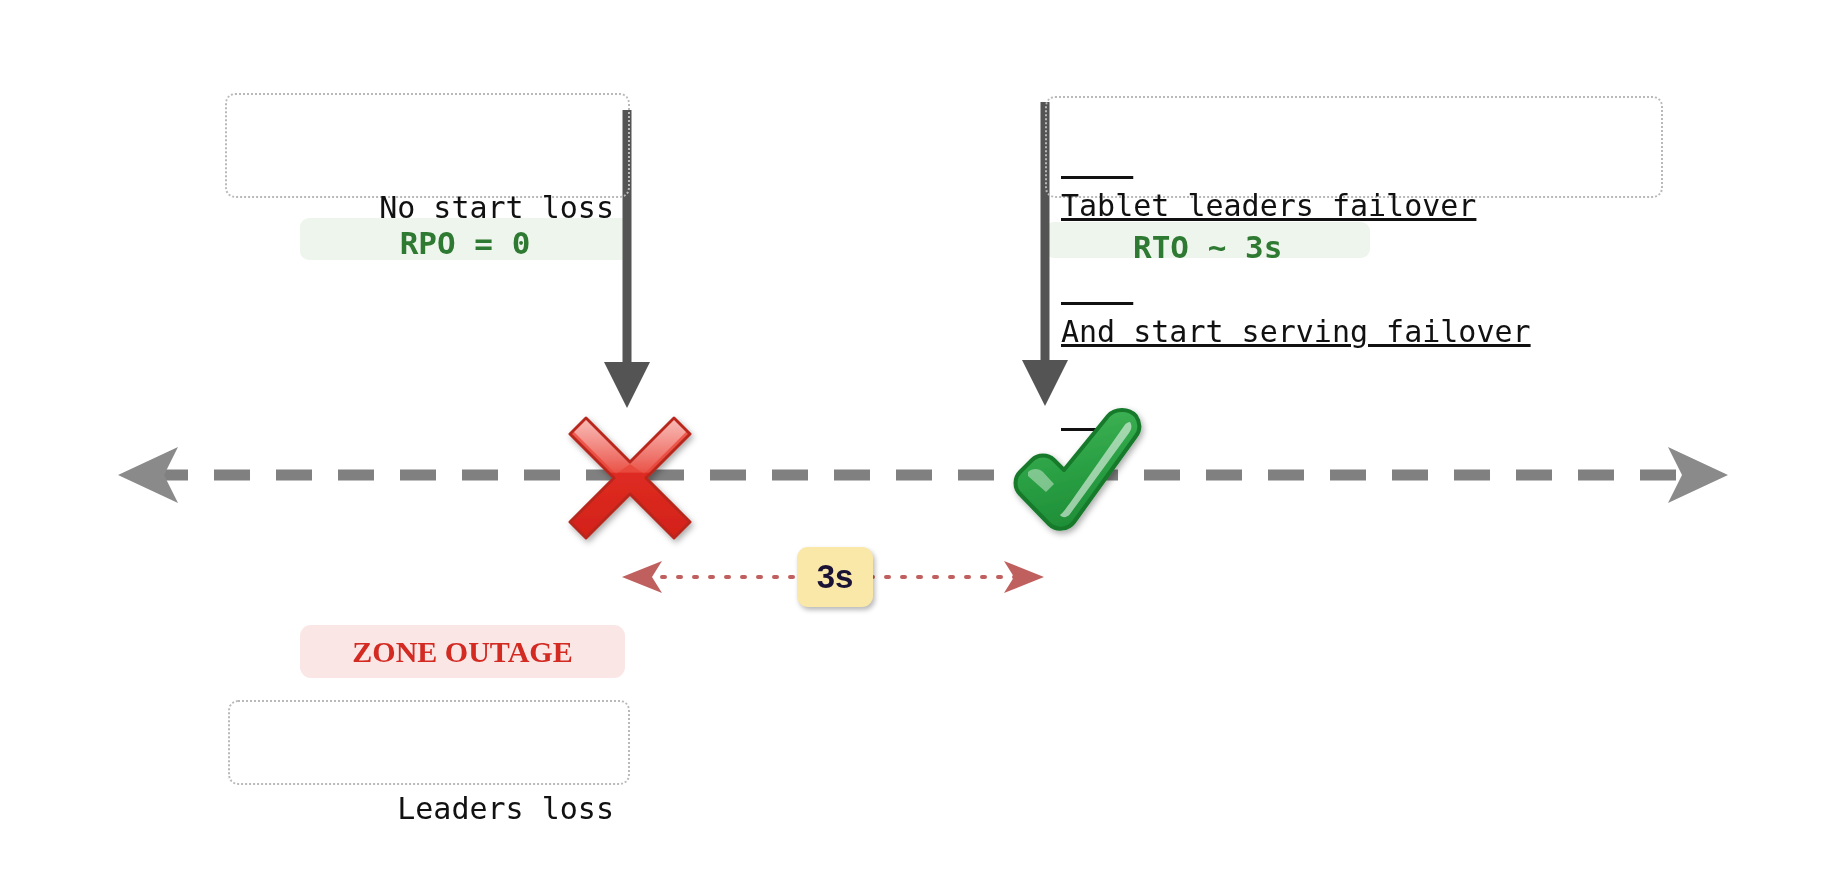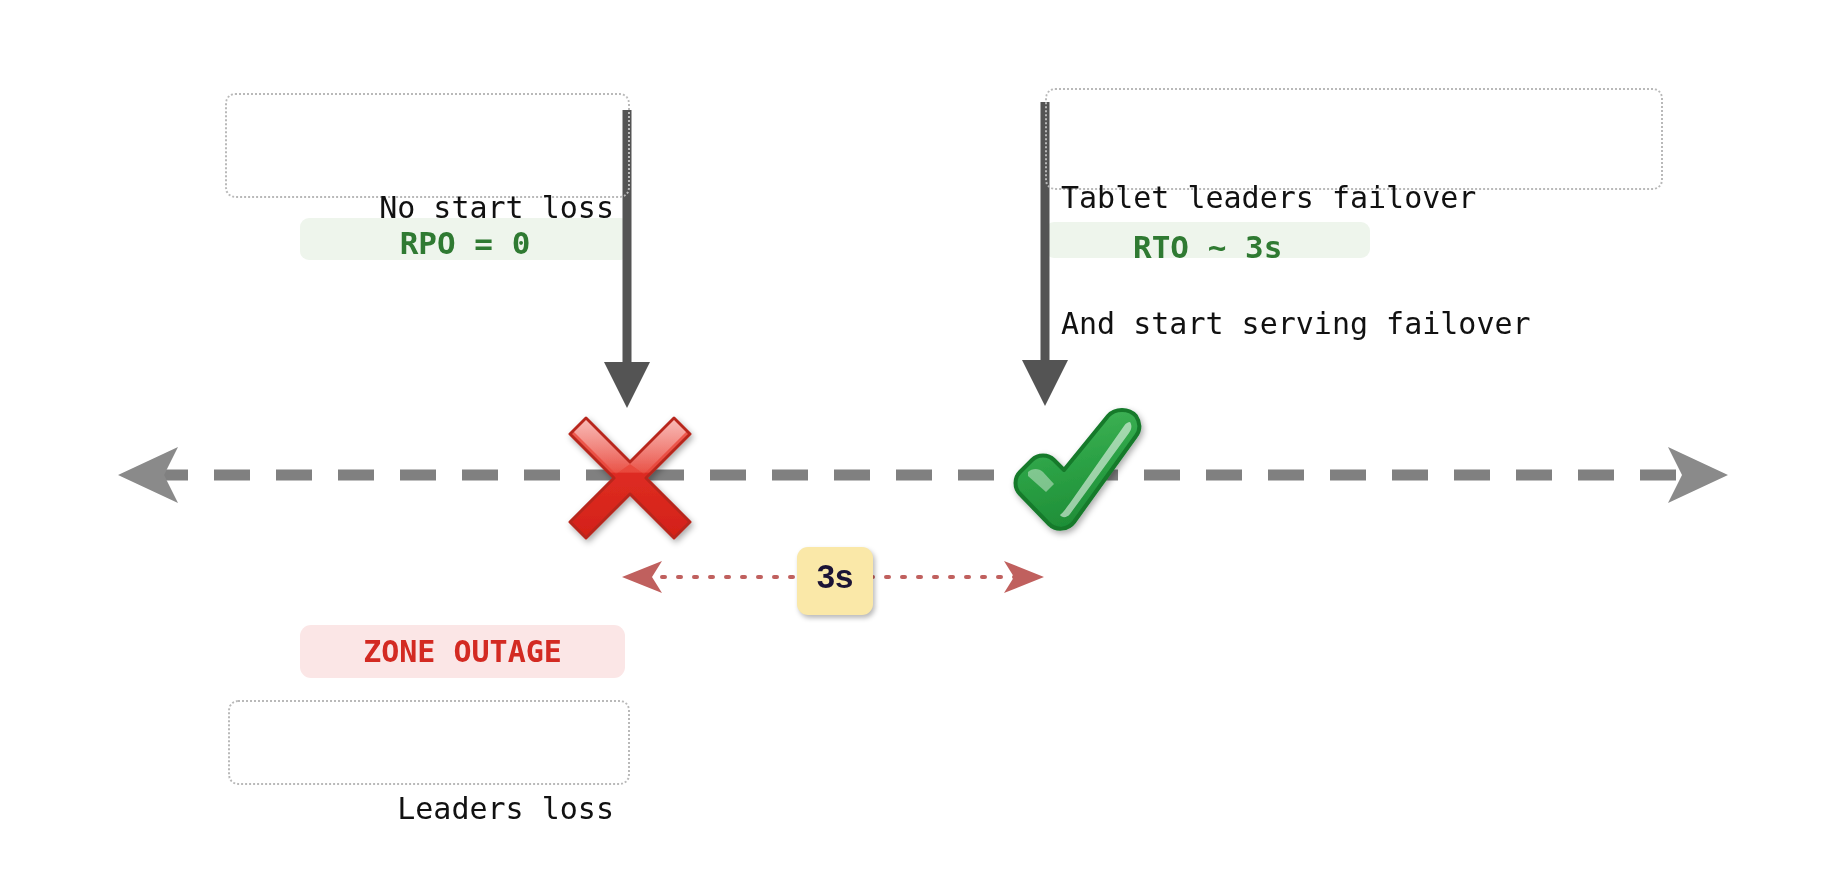--- a/index.html
+++ b/index.html
@@ -161,29 +161,29 @@
     <path d="M622,577 L662,561 L652,577 L662,593 Z" fill="#c0605e"></path>
     <path d="M1044,577 L1004,561 L1014,577 L1004,593 Z" fill="#c0605e"></path>
   </svg>
 
   <div class="note-box right-align" style="left:225px;top:93px;width:405px;height:105px;">
     <div>No start loss</div>
   </div>
 
   <div class="pill-green" style="left:300px;top:218px;width:330px;height:42px;text-align:center;">RPO = 0</div>
 
-  <div class="pill-red" style="left:300px;top:625px;width:325px;height:53px;">ZONE OUTAGE</div>
+  <div class="pill-red" style="left:300px;top:625px;width:325px;height:53px;font-family:Liberation Serif, serif;">ZONE OUTAGE</div>
 
   <div class="note-box right-align" style="left:228px;top:700px;width:402px;height:85px;padding-top:2px;">
     <div>Leaders loss</div>
     
   </div>
 
-  <div class="note-box left-align" style="left:1045px;top:88px;width:618px;height:102px;padding-top:3px;">
+  <div class="note-box left-align" style="left:1045px;top:96px;width:618px;height:102px;padding-top:3px;text-decoration:underline;">
     <div>Tablet leaders failover</div>
     <div>And start serving failover</div>
   </div>
 
   <div class="pill-green" style="left:1045px;top:222px;width:325px;height:36px;padding-left:88px;">RTO ~ 3s</div>
 
-  <div class="pill-yellow" style="left:797px;top:547px;width:76px;height:68px;">3s</div>
+  <div class="pill-yellow" style="left:797px;top:547px;width:76px;height:60px;">3s</div>
 
 </div>
 
 </body></html>

